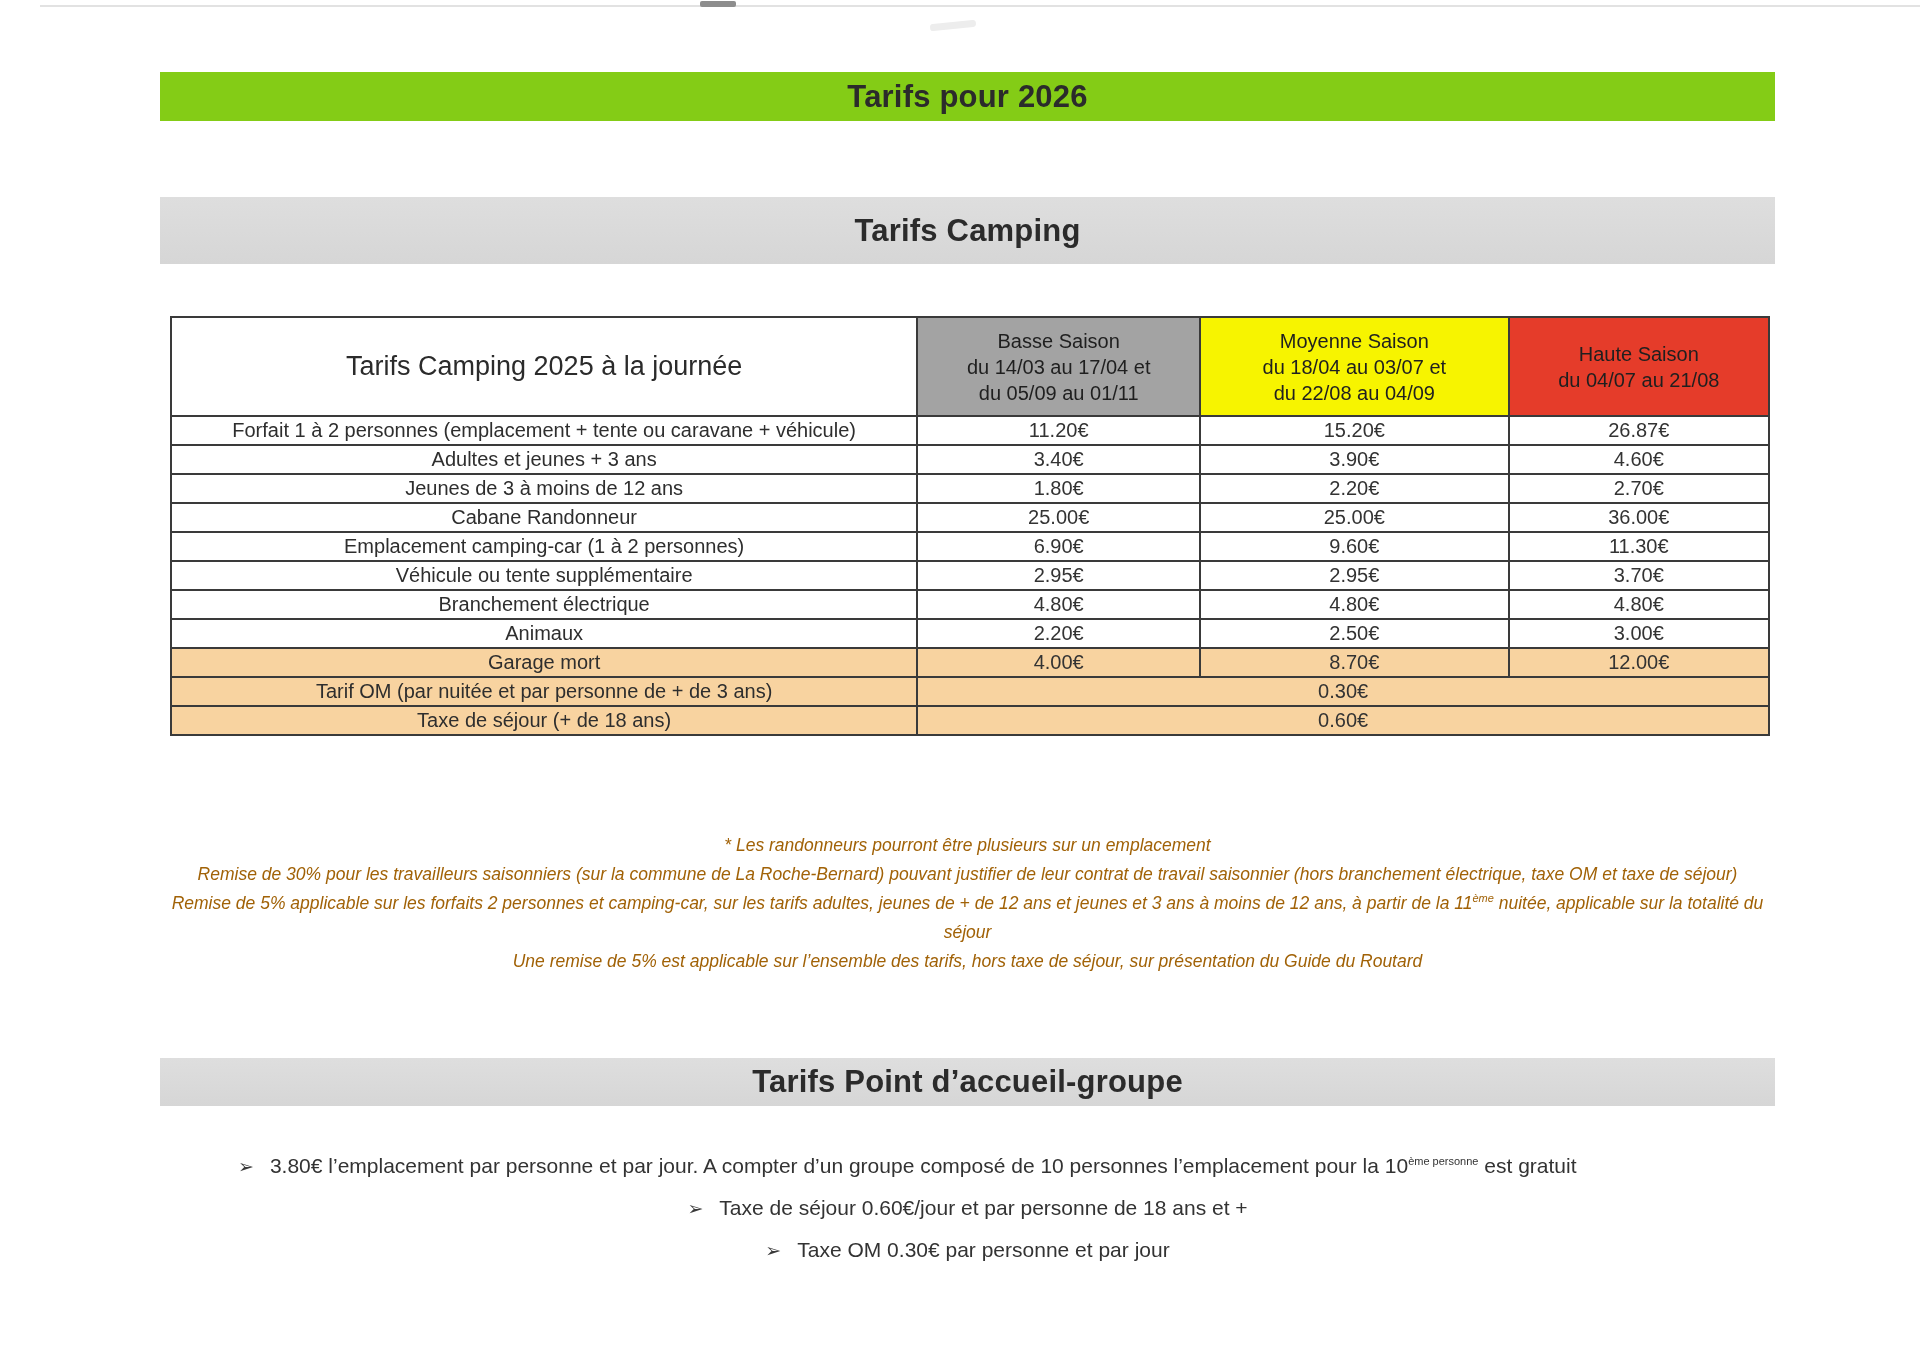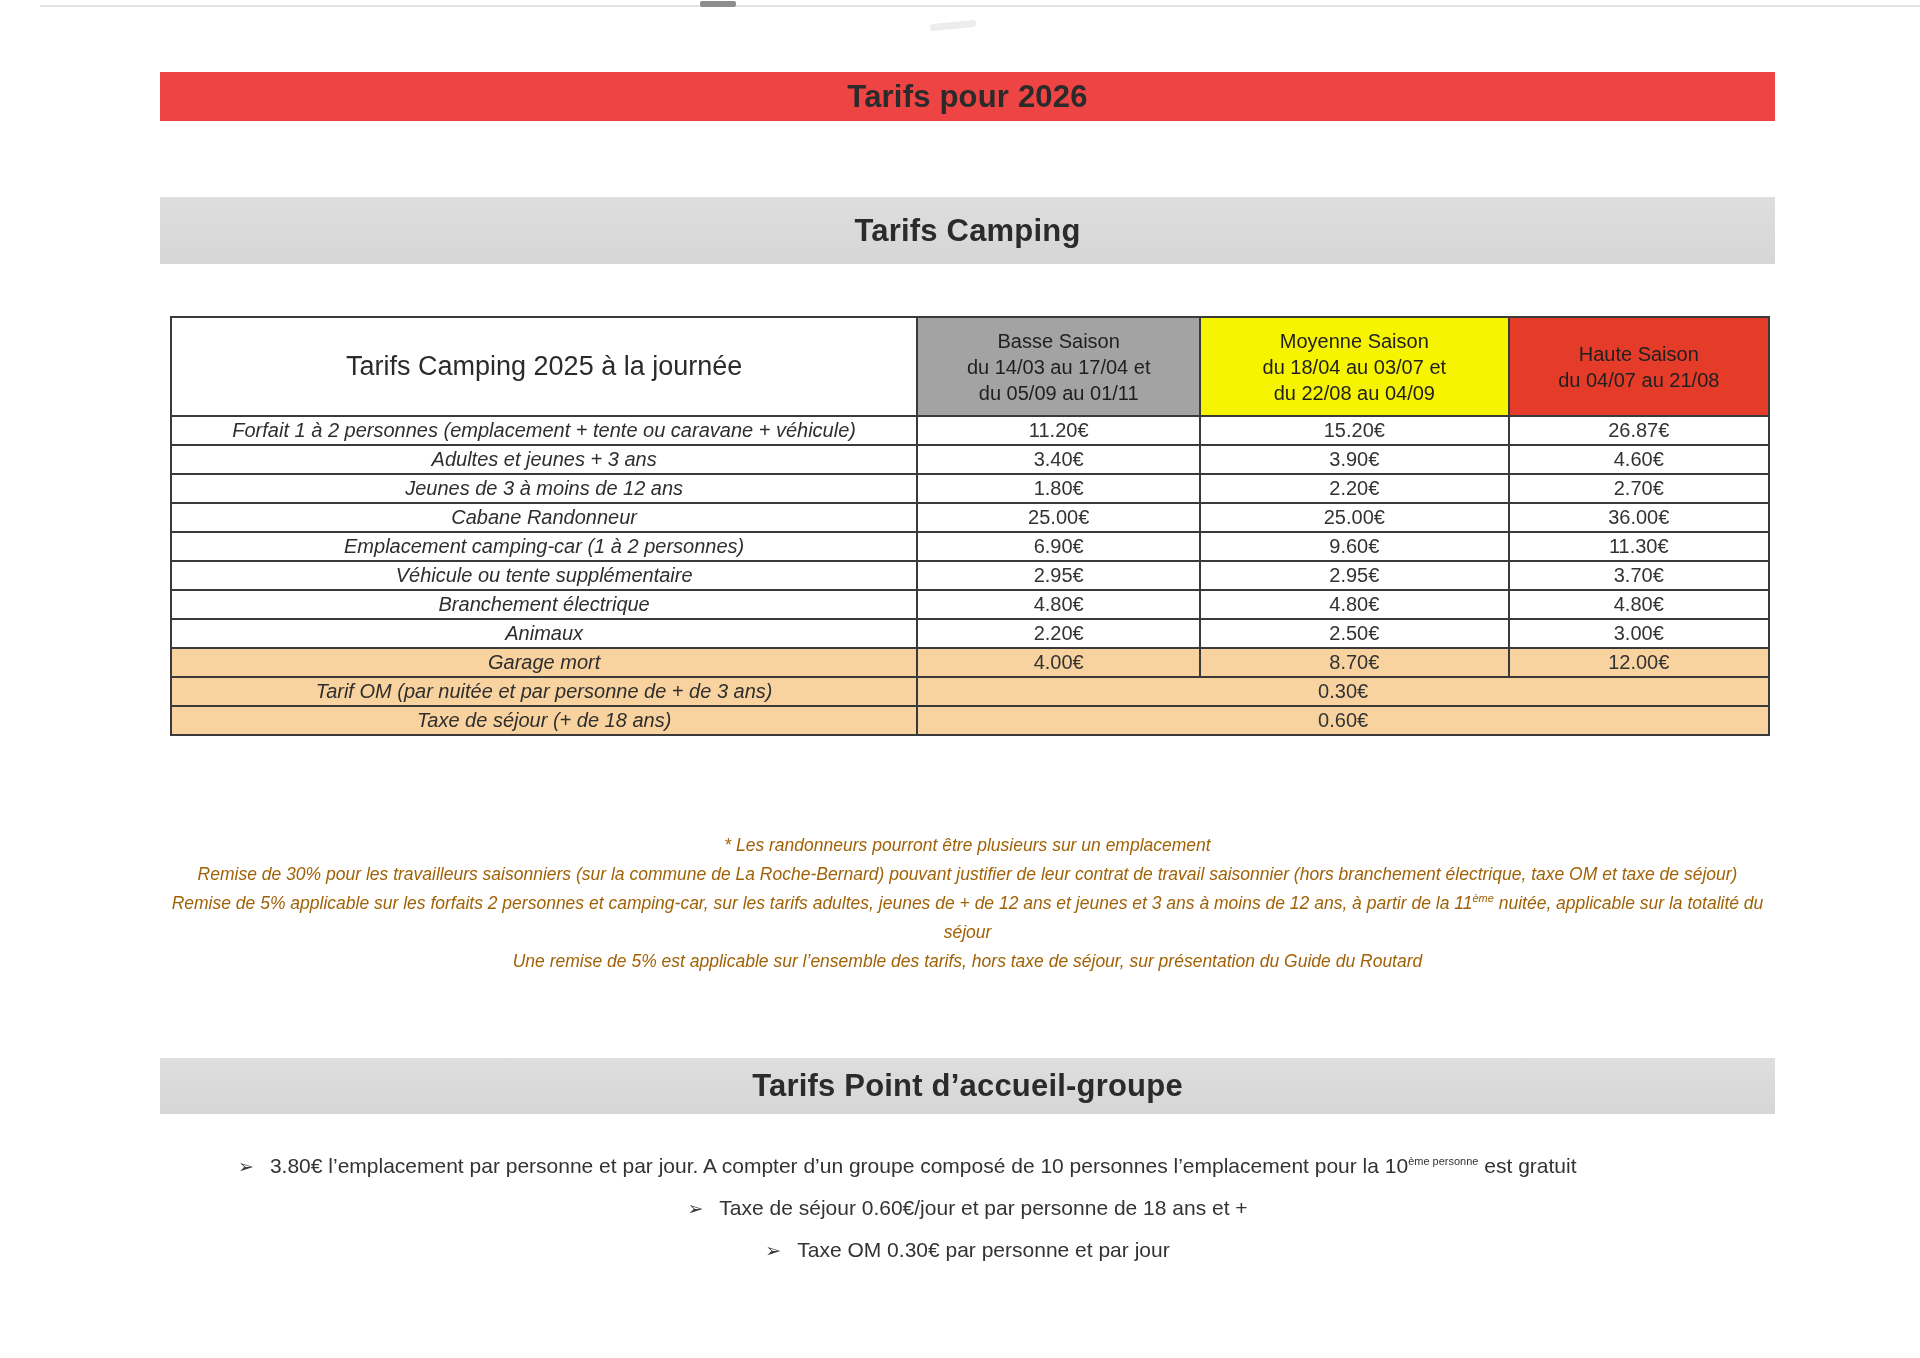--- a/index.html
+++ b/index.html
@@ -14,41 +14,41 @@
   .artifact-top-line{position:absolute;top:5px;left:40px;width:1880px;height:2px;background:#e2e2e2;}
   .artifact-dash{position:absolute;top:1px;left:700px;width:36px;height:6px;background:#8d8d8d;border-radius:2px;}
   .artifact-smudge{position:absolute;top:22px;left:930px;width:46px;height:7px;background:#ededed;transform:rotate(-6deg);border-radius:3px;}
 
   
   .banner{
     position:absolute;left:160px;width:1615px;
     display:flex;align-items:center;justify-content:center;
     font-weight:bold;font-size:31px;letter-spacing:.2px;color:#2b2b2b;
   }
-  .banner-orange{top:72px;height:49px;background:#ef4444;}
+  .banner-orange{top:72px;height:49px;background:#84cc16;}
   .banner-gray-1{top:197px;height:67px;background:linear-gradient(180deg,#dedede,#d6d6d6);}
-  .banner-gray-2{top:1058px;height:56px;background:linear-gradient(180deg,#dedede,#d6d6d6);}
+  .banner-gray-2{top:1058px;height:48px;background:linear-gradient(180deg,#dedede,#d6d6d6);}
 
   
   table.tarifs{
     position:absolute;left:170px;top:316px;width:1600px;
     border-collapse:collapse;table-layout:fixed;
   }
   table.tarifs th,table.tarifs td{
     border:2px solid #3a3a3a;text-align:center;vertical-align:middle;
     padding:0 4px;overflow:hidden;white-space:nowrap;
   }
   th.corner{background:#ffffff;font-weight:500;font-size:27px;color:#2b2b2b;}
   thead th{height:97px;}
   th.season{font-size:20px;font-weight:500;line-height:26px;color:#1f1f1f;}
   th.basse{background:#a3a3a3;}
   th.moyenne{background:#f7f400;}
   th.haute{background:#e53c2a;}
   tbody td{height:27px;font-size:20px;color:#333333;}
-  tbody td.lbl{font-size:20px;color:#2e2e2e;font-style:italic;}
+  tbody td.lbl{font-size:20px;color:#2e2e2e;}
   tr.hl td{background:#f8d3a0;}
   .season-name{display:block;}
   .season-dates{display:block;}
 
   
   .notes{
     position:absolute;left:160px;top:831px;width:1615px;
     text-align:center;font-style:italic;color:#a16207;
     font-size:17.5px;line-height:29px;
   }

